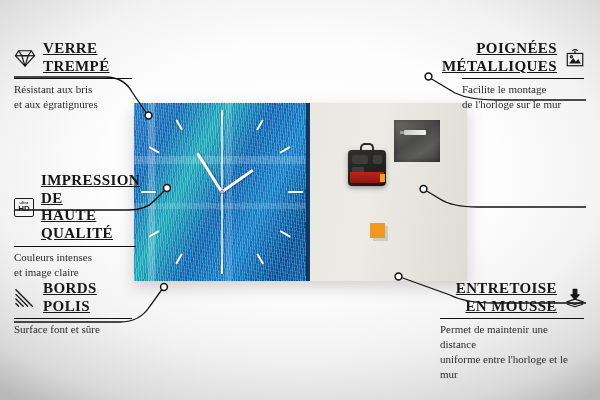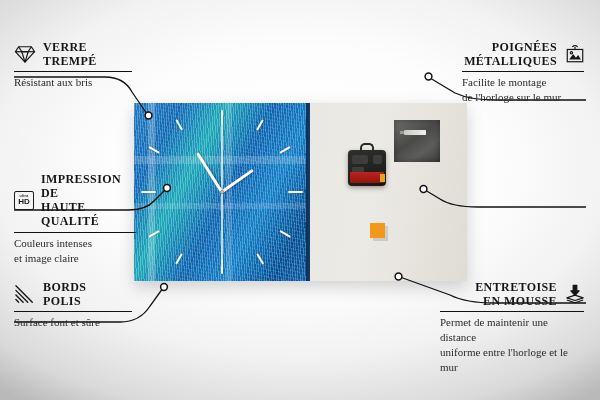--- a/index.html
+++ b/index.html
@@ -55,22 +55,22 @@
   .battery-tip { position:absolute; right:1px; bottom:4px; width:5px; height:8px;
     background:#e8a21c; }
   .mech-dot { position:absolute; background:#3d3d3b; }
 
   .spacer { position:absolute; left:60px; top:120px; width:15px; height:15px;
     background:#f2991c; box-shadow:3px 3px 0 rgba(180,180,175,.55); }
 
   
   .callout { position:absolute; }
   .co-head { display:flex; align-items:center; gap:7px; }
-  .co-title { font-weight:bold; font-size:12px; letter-spacing:.4px; color:#161616;
-              line-height:1.18; text-transform:uppercase; }
+  .co-title { font-weight:bold; font-size:15px; letter-spacing:.4px; color:#161616;
+              line-height:1.18; text-transform:uppercase;text-decoration:underline; }
   .co-rule { height:1.1px; background:#111; margin-top:3px; }
   .co-sub { font-size:11px; color:#2a2a2a; line-height:1.35; margin-top:3px; }
   .left .co-head { justify-content:flex-start; }
   .right .co-head { justify-content:flex-end; }
   .right .co-title { text-align:right; }
   .right .co-sub { }
   .ico { width:22px; height:20px; flex:0 0 auto; display:block; }
 
   .hd-badge { width:20px; height:19px; border:1.3px solid #1a1a1a; border-radius:2px;
     display:flex; flex-direction:column; align-items:center; justify-content:center; flex:0 0 auto; }
@@ -161,20 +161,21 @@
         </g>
       </svg>
       <div class="co-title">
         <div>VERRE</div>
         <div>TREMPÉ</div>
       </div>
     </div>
     <div class="co-rule" style="width:118px;"></div>
     <div class="co-sub">
       <div>Résistant aux bris</div>
+      <div>et aux égratignures</div>
     </div>
   </div>
 
   <div class="callout left" style="left:14px; top:172px; width:124px;">
     <div class="co-head">
       <div class="hd-badge">
         <span class="hd-u">ultra</span>
         <span class="hd-t">HD</span>
       </div>
       <div class="co-title">

